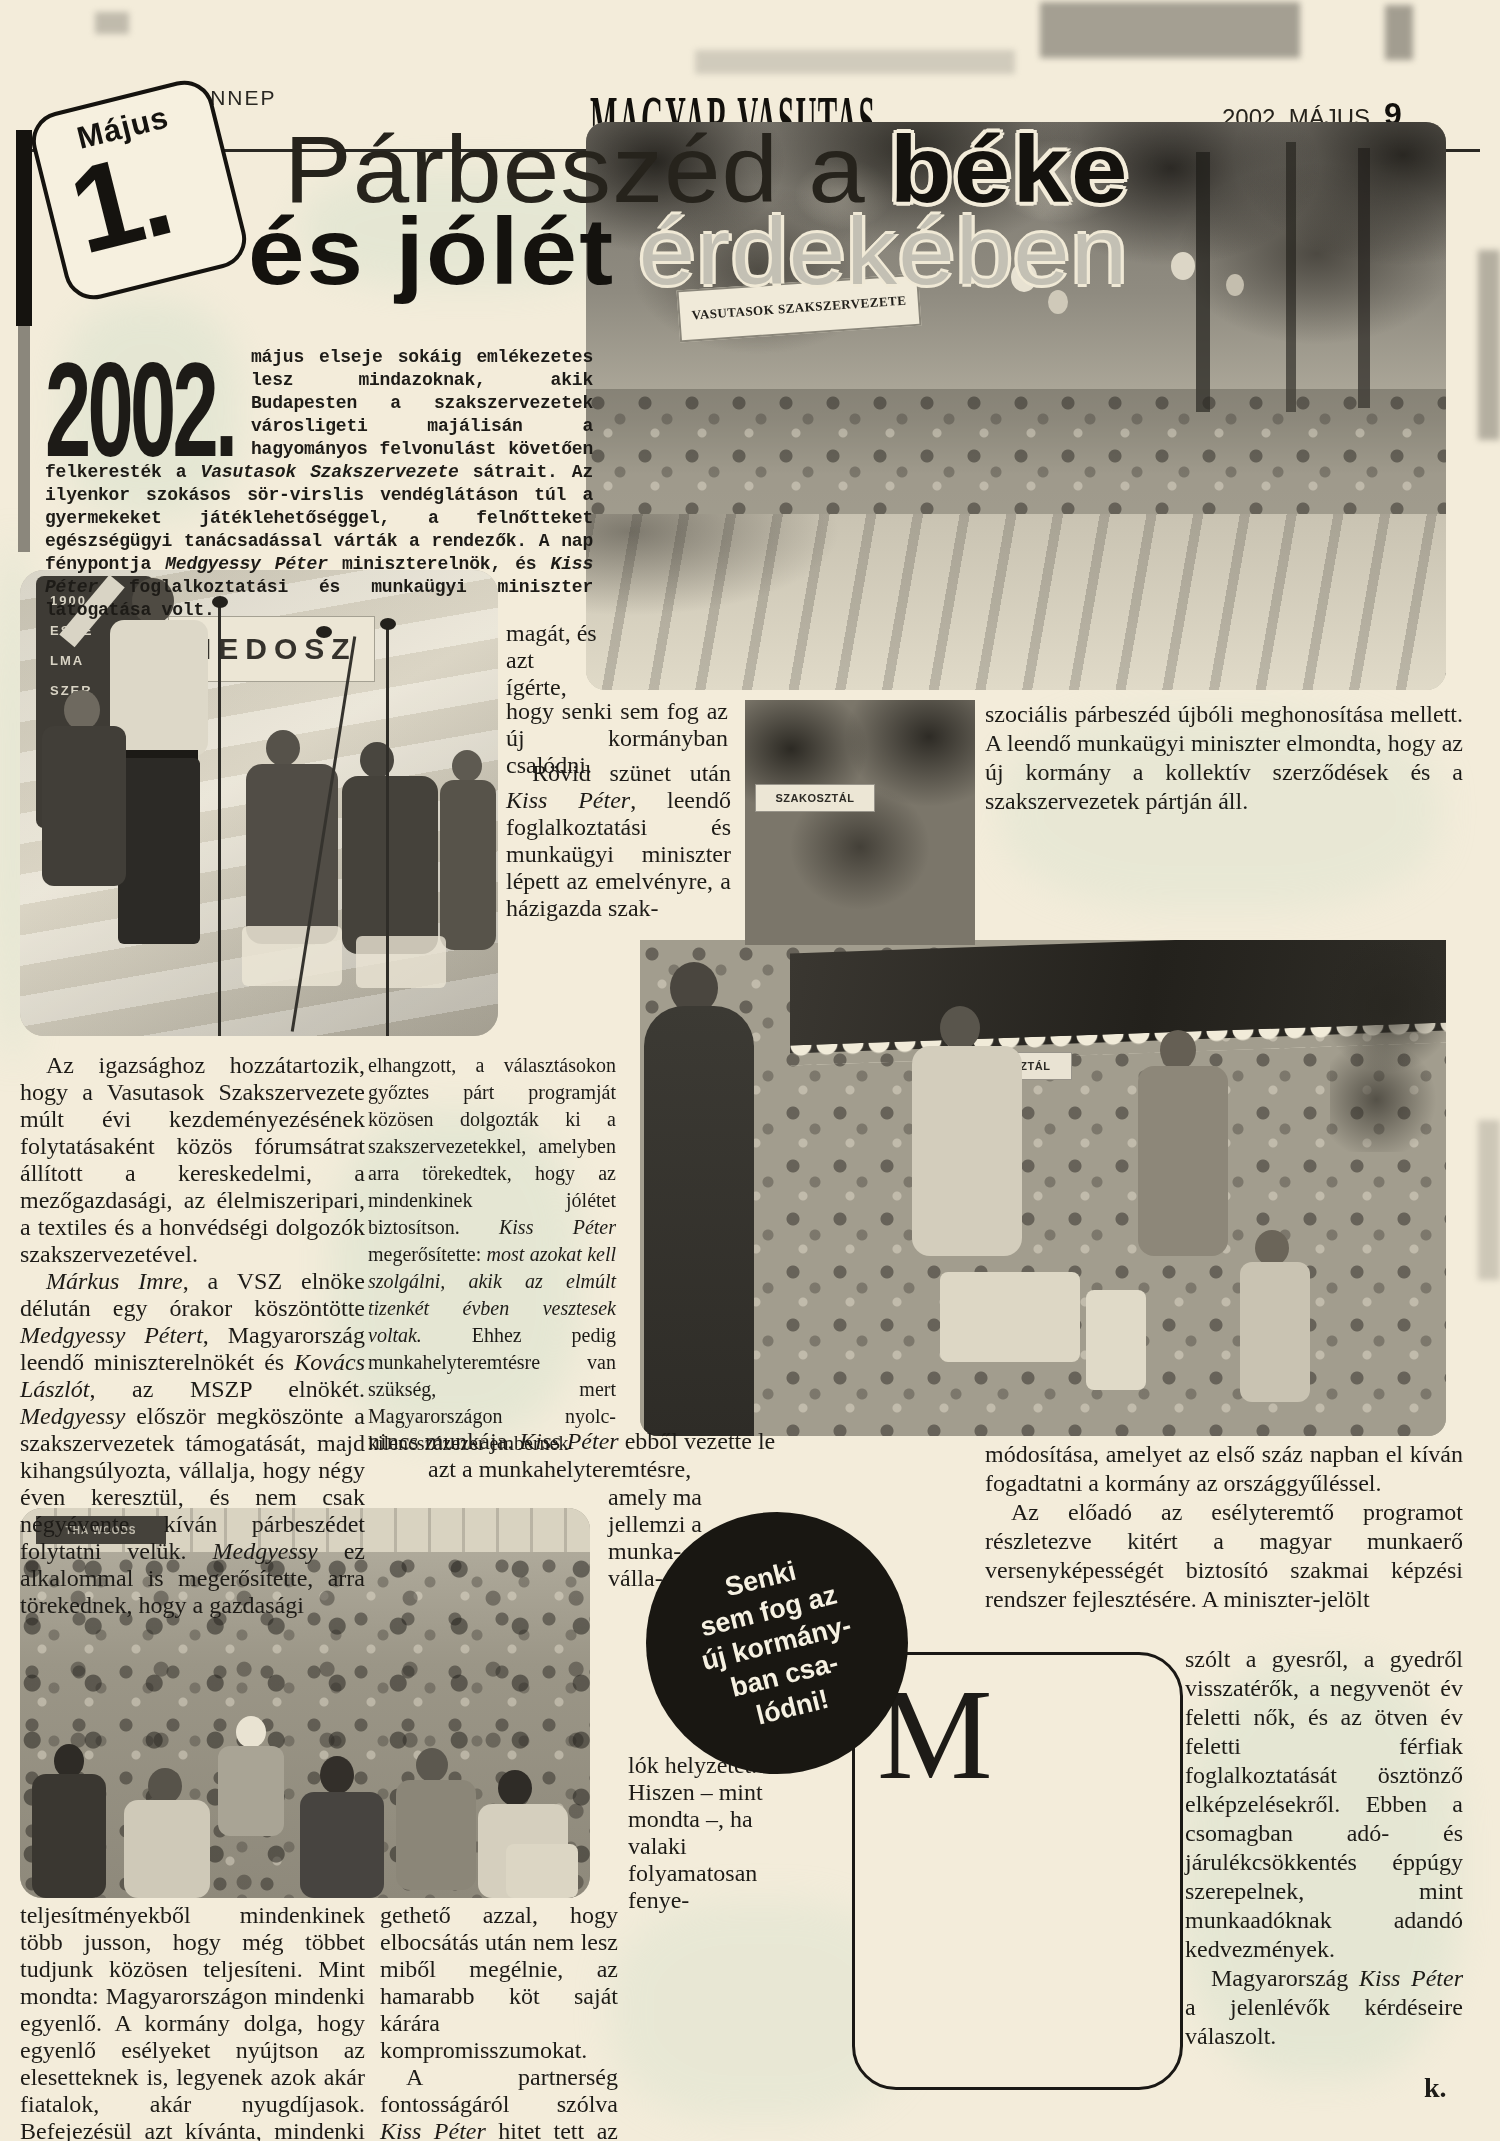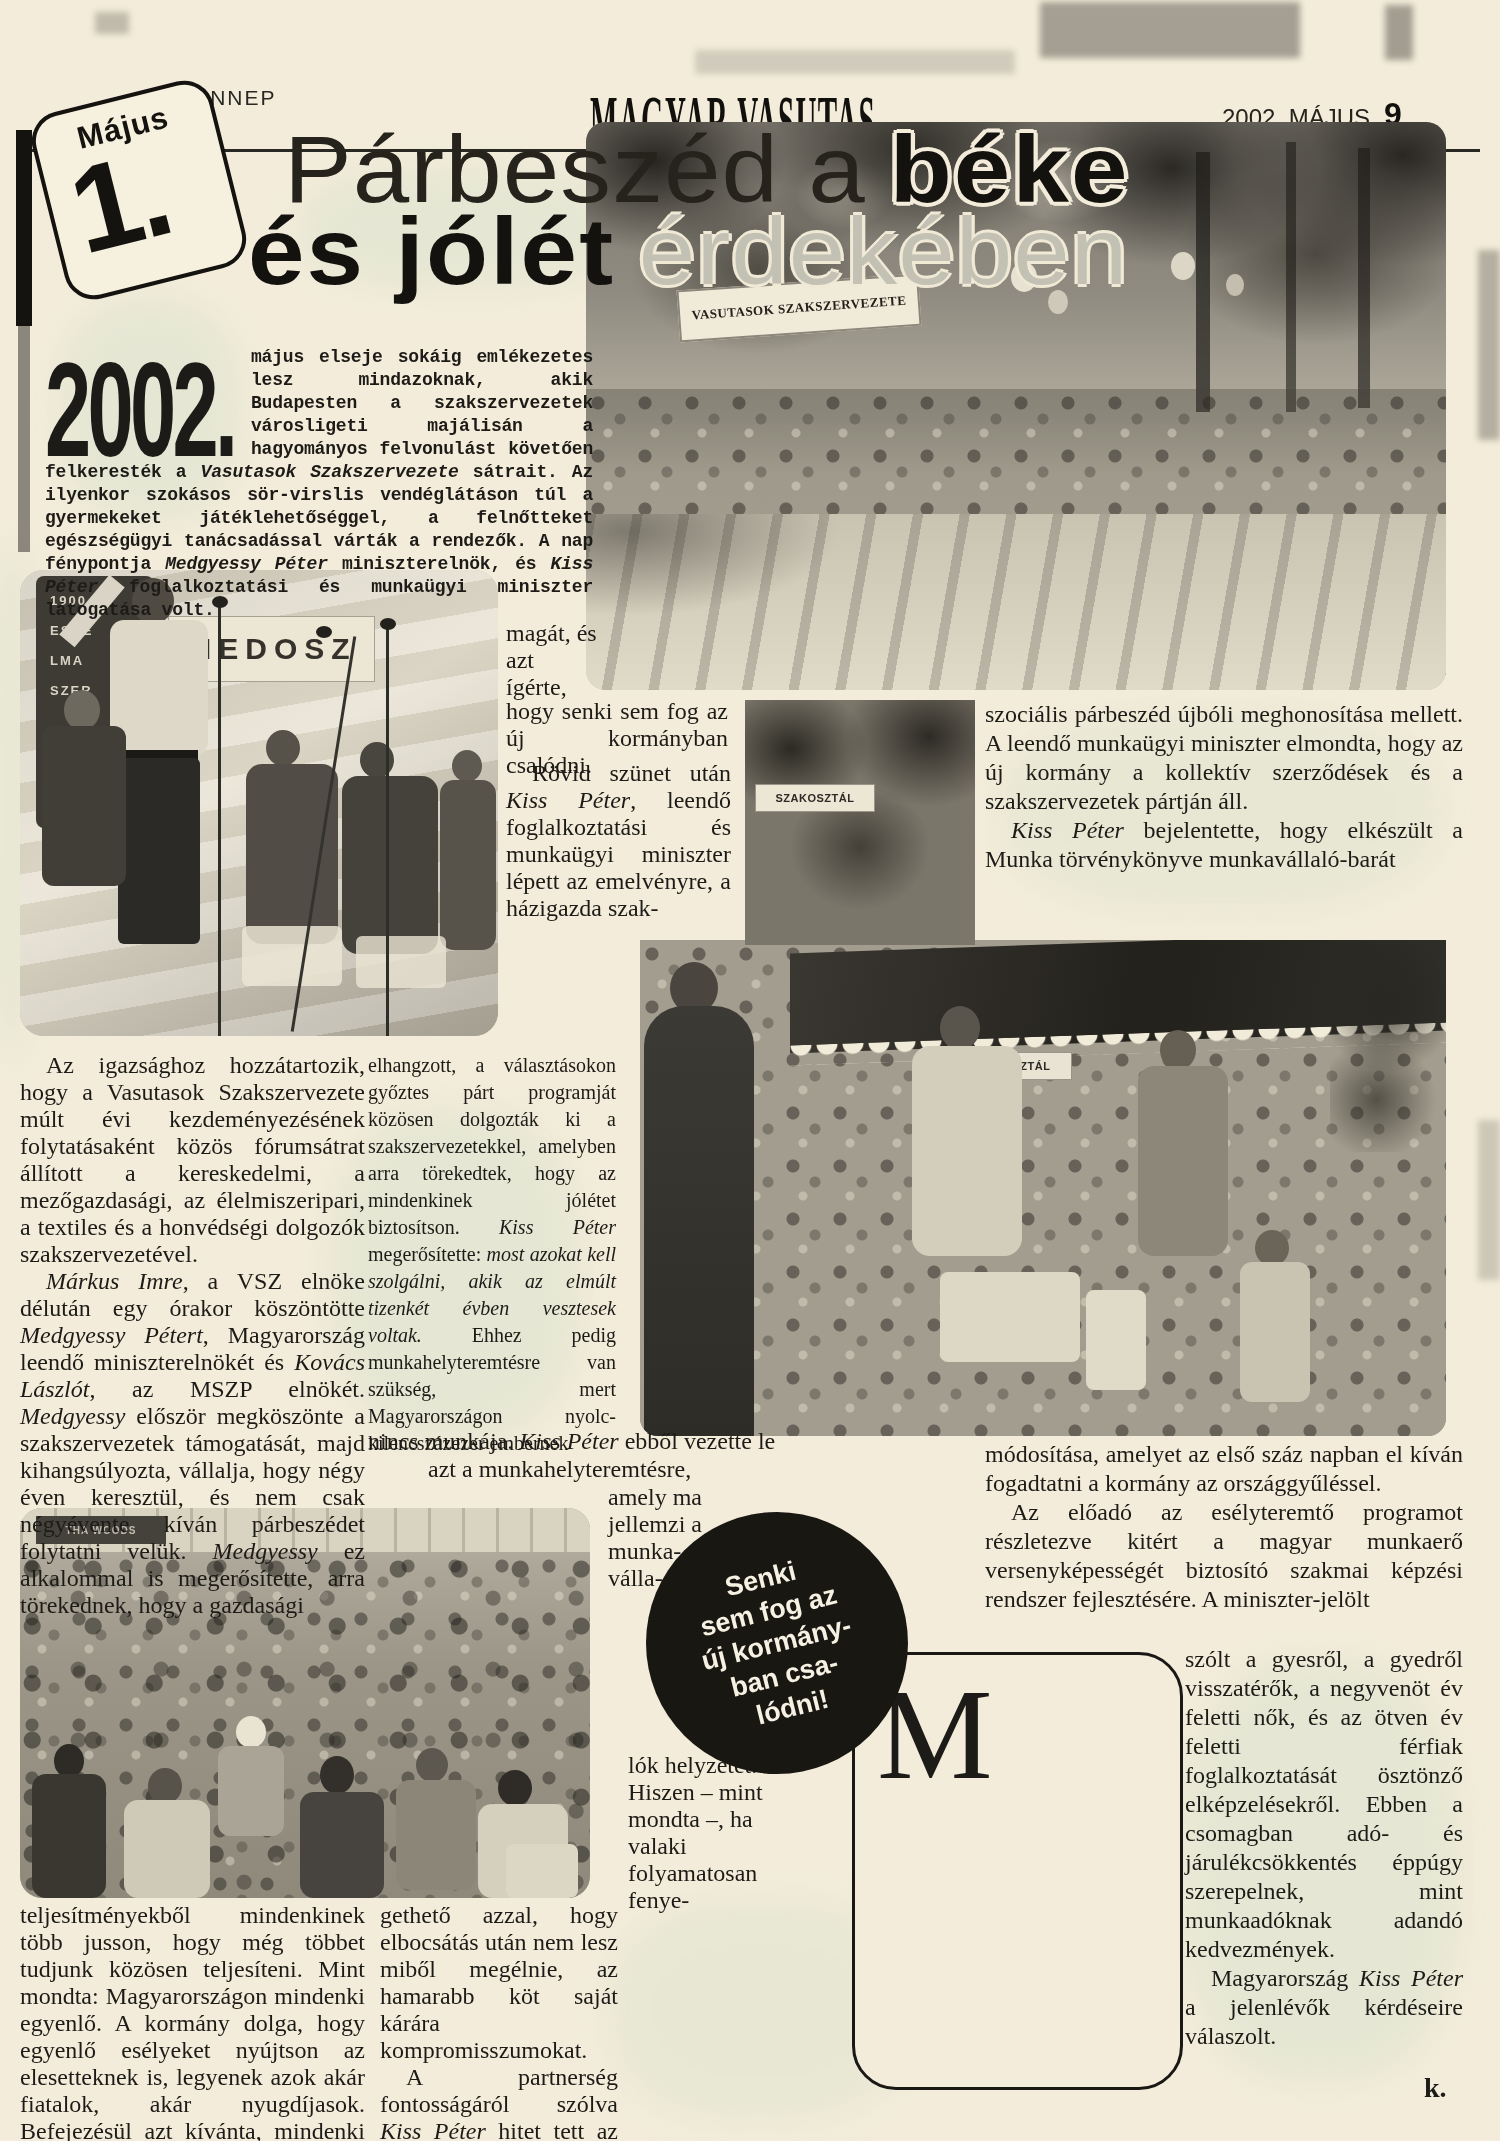--- a/index.html
+++ b/index.html
@@ -245,21 +245,20 @@
   <div class="tb serif c1" style="left:628px;top:1752px;width:170px;text-align:left">
     <p><span>lók helyzetét. Hiszen – mint mondta –, ha valaki folyamatosan fenye-</span></p>
   </div>
   <div class="tb serif c1" style="left:380px;top:1902px;width:238px">
     <p><span>gethető azzal, hogy elbocsátás után nem lesz miből megélnie, az hamarabb köt saját kárára kompromisszumokat.</span></p>
     <p class="ind"><span>A partnerség fontosságáról szólva </span><span class="it">Kiss Péter</span><span> hitet tett az Európai Unióban alkalmazott</span></p>
   </div>
 
   <div class="tb serif c3" style="left:985px;top:700px;width:478px">
     <p><span>szociális párbeszéd újbóli meghonosítása mellett. A leendő munkaügyi miniszter elmondta, hogy az új kormány a kollektív szerződések és a szakszervezetek pártján áll.</span></p>
-    <p class="ind"><span class="it">Kiss Péter</span><span> bejelentette, hogy elkészült a Munka törvénykönyve munkavállaló-barát</span></p>
   </div>
   <div class="tb serif c3" style="left:985px;top:1440px;width:478px">
     <p><span>módosítása, amelyet az első száz napban el kíván fogadtatni a kormány az országgyűléssel.</span></p>
     <p class="ind"><span>Az előadó az esélyteremtő programot részletezve kitért a magyar munkaerő versenyképességét biztosító szakmai képzési rendszer fejlesztésére. A miniszter-jelölt</span></p>
   </div>
   <div class="tb serif c3" style="left:1185px;top:1645px;width:278px">
     <p><span>szólt a gyesről, a gyedről visszatérők, a negyvenöt év feletti nők, és az ötven év feletti férfiak foglalkoztatását ösztönző elképzelésekről. Ebben a csomagban adó- és járulékcsökkentés éppúgy szerepelnek, mint munkaadóknak adandó kedvezmények.</span></p>
     <p class="ind"><span>Magyarország </span><span class="it">Kiss Péter</span><span> a jelenlévők kérdéseire válaszolt.</span></p>
   </div>
 

